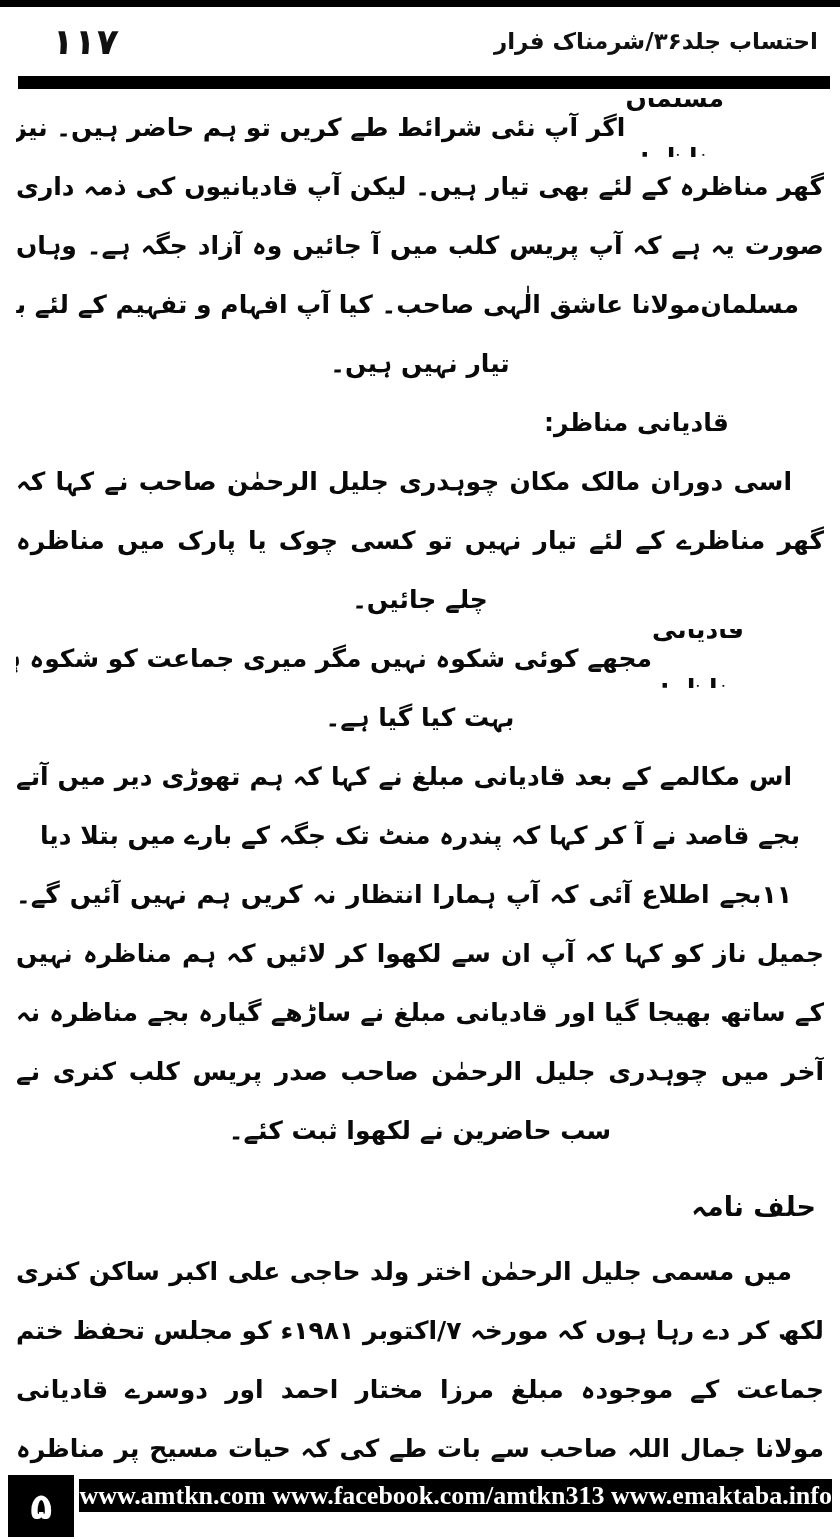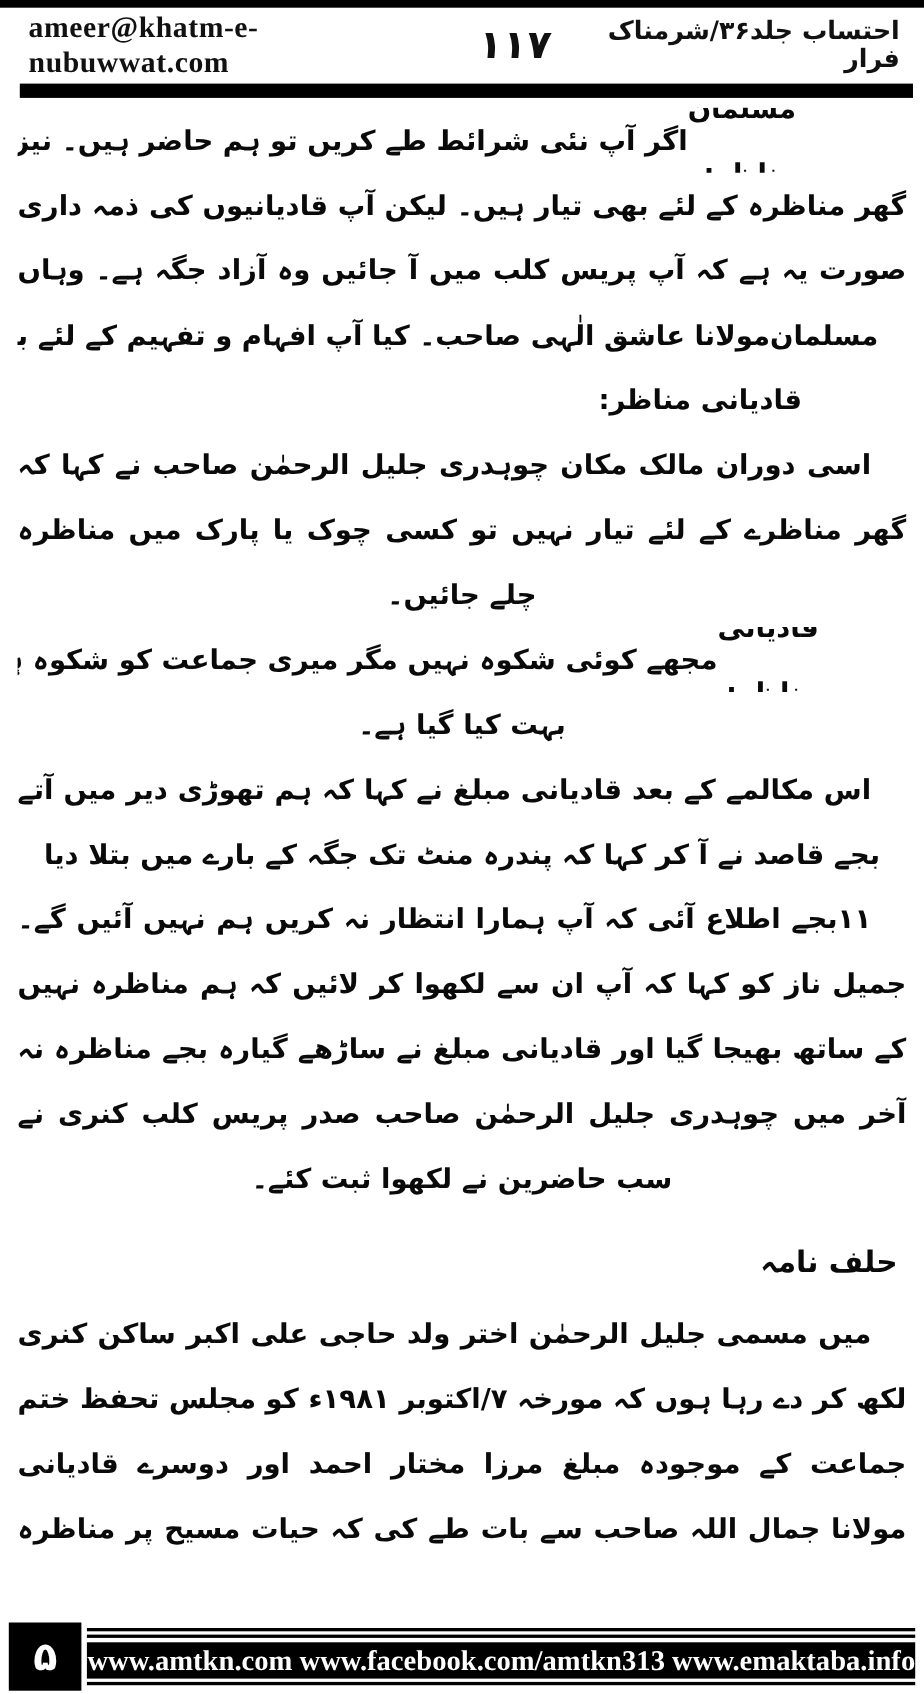--- a/index.html
+++ b/index.html
@@ -51,60 +51,60 @@
     position:absolute;left:0;right:0;bottom:0;
     display:flex;align-items:stretch;
     height:62px;padding:0 0 3px 8px;background:#fff;
   }
   .page-box{
     width:92px;background:#000;color:#fff;
     display:flex;align-items:center;justify-content:center;
     font-size:36px;font-weight:bold;
   }
   .footer-right{
-    flex:1;display:flex;flex-direction:column;
+    flex:1;display:flex;flex-direction:row;
     margin:0 8px 0 5px;justify-content:flex-start;
   }
   .rule-thin{height:3px;background:#000;margin-top:3px;}
   .rule-thin.first{margin-top:5px;}
   .url-bar{
     margin-top:4px;height:33px;background:#000;color:#fff;
     font-family:"Liberation Serif",serif;font-weight:bold;font-size:26px;
     display:flex;align-items:center;justify-content:center;
     white-space:nowrap;
   }
 </style>
 </head>
 <body>
 
 <div class="page">
 
   <div class="top-rule"></div>
 
   <div class="header">
-    <span class="email">ameer@khatm-e-nubuwwat.com</span>
     <span class="page-num">۱۱۷</span>
     <span class="title">احتساب جلد۳۶/شرمناک فرار</span>
   </div>
 
   <div class="thick-rule"></div>
 
   <div class="body">
 
     <div class="line l-speaker" style="padding-right:100px;">
       <span class="speaker">مسلمان مناظر:</span>
       <span class="speech">اگر آپ نئی شرائط طے کریں تو ہم حاضر ہیں۔ نیز آپ کے</span>
     </div>
     <div class="line l-justify">گھر مناظرہ کے لئے بھی تیار ہیں۔ لیکن آپ قادیانیوں کی ذمہ داری قبول کر لیں۔ دوسری</div>
     <div class="line l-justify">صورت یہ ہے کہ آپ پریس کلب میں آ جائیں وہ آزاد جگہ ہے۔ وہاں کسی کی اجارہ داری نہیں۔</div>
 
     <div class="line l-speaker" style="padding-right:25px;">
       <span class="speaker">معاون مسلمان مناظر:</span>
       <span class="speech">مولانا عاشق الٰہی صاحب۔ کیا آپ افہام و تفہیم کے لئے بھی</span>
     </div>
+    <div class="line l-center">تیار نہیں ہیں۔</div>
 
     <div class="line l-speaker" style="padding-right:95px;padding-left:95px;">
       <span class="speaker">قادیانی مناظر:</span>
     </div>
 
     <div class="line l-justify" style="padding-right:32px;">اسی دوران مالک مکان چوہدری جلیل الرحمٰن صاحب نے کہا کہ آپ یہاں میرے</div>
     <div class="line l-justify">گھر مناظرے کے لئے تیار نہیں تو کسی چوک یا پارک میں مناظرہ رکھ لیں یا پریس کلب میں</div>
     <div class="line l-center">چلے جائیں۔</div>
 
     <div class="line l-speaker" style="padding-right:80px;padding-left:25px;">

